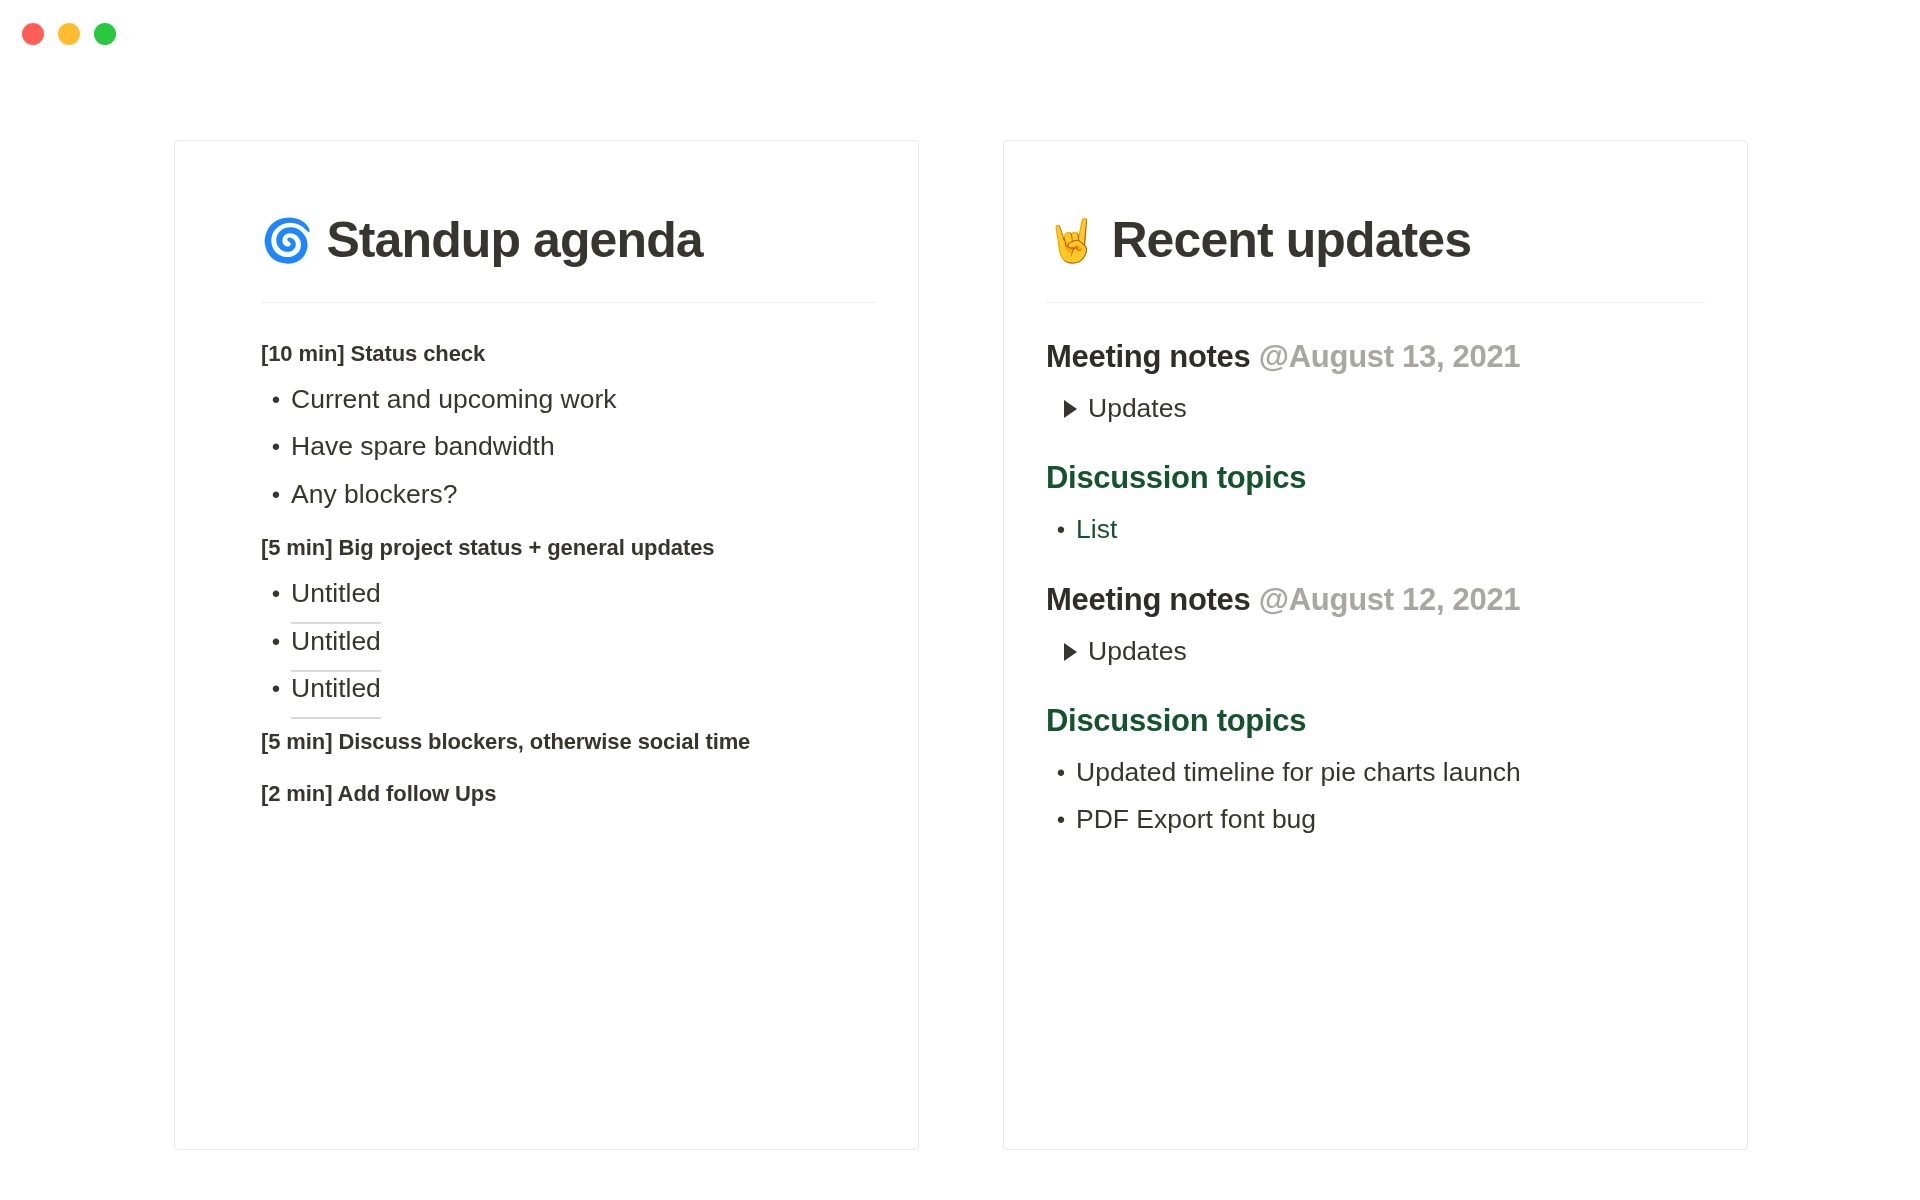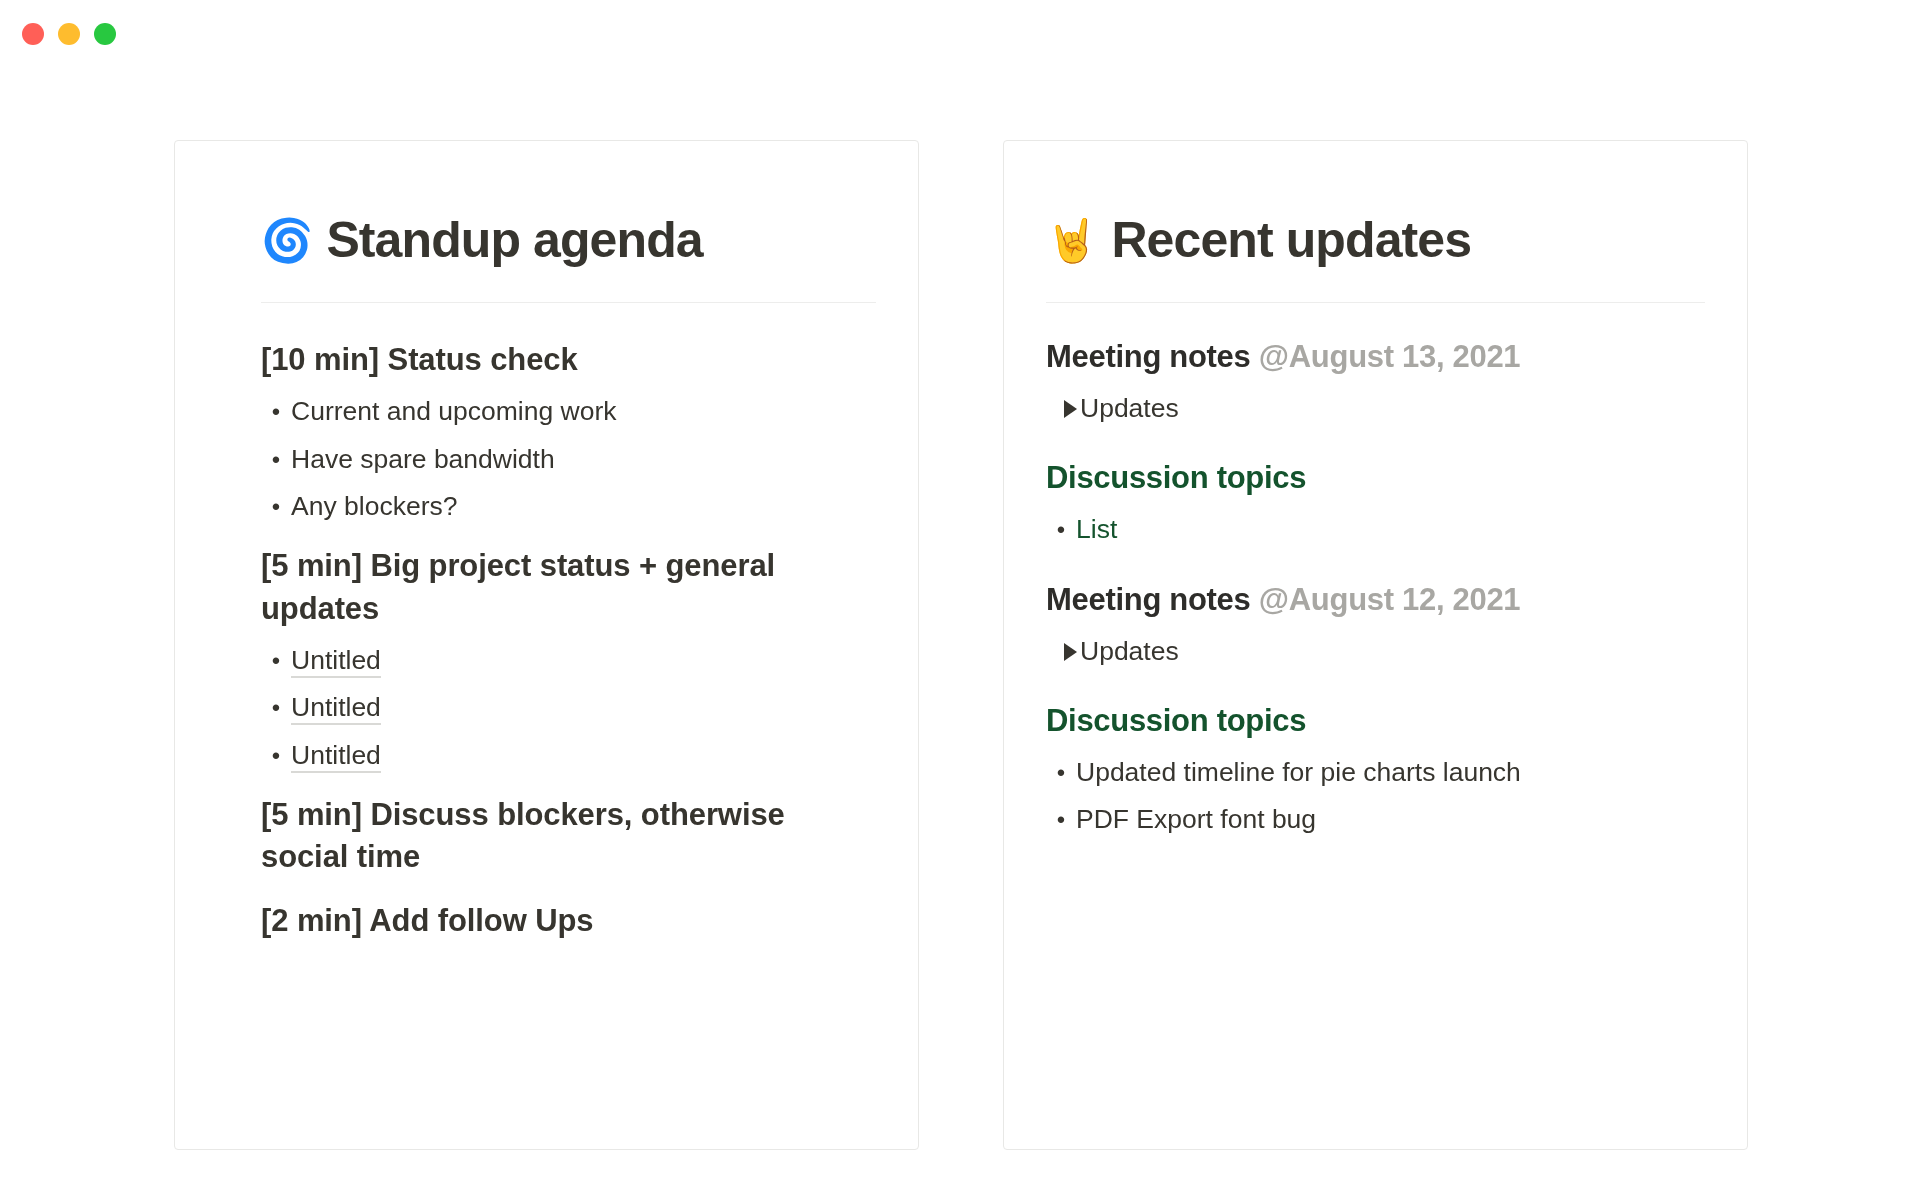--- a/index.html
+++ b/index.html
@@ -91,21 +91,21 @@
     background: #ededec;
   }
   .panel-right .title-divider { margin-left: 0; }
   .panel-right .page-title { padding-left: 0; }
 
   
   .content { padding-top: 36px; }
   .panel-left .content { padding-left: 44px; }
 
   .h-block {
-    font-size: 31px;
+    font-size: 22px;
     font-weight: bold;
     line-height: 1.36;
     color: #37352f;
     margin: 22px 0 6px 0;
     max-width: 640px;
     letter-spacing: -0.1px;
   }
   .h-block.first { margin-top: 0; }
 
   .bullet-row {
@@ -124,21 +124,21 @@
     padding-top: 2px;
     font-size: 24px;
     line-height: 1.3;
     color: #37352f;
   }
   .bullet-text { flex: 1 1 auto; }
   .bullet-text.placeholder { color: #14532d; }
 
   .page-link {
     border-bottom: 2px solid #d9d9d6;
-    padding-bottom: 1px;
+    padding-bottom: 14px;
     color: #37352f;
     cursor: pointer;
   }
 
   
   .new-row {
     display: flex;
     align-items: center;
     gap: 13px;
     color: #a3a29e;
@@ -174,21 +174,21 @@
     color: #2e2d2a;
   }
   .note-title .mention {
     color: #a8a7a3;
     font-weight: bold;
   }
 
   .toggle-row {
     display: flex;
     align-items: center;
-    gap: 3px;
+    gap: 11px;
     margin: 16px 0 16px 18px;
     font-size: 26.5px;
     color: #37352f;
     cursor: pointer;
   }
   .toggle-arrow {
     flex: 0 0 auto;
     width: 0;
     height: 0;
     border-left: 13px solid #37352f;

